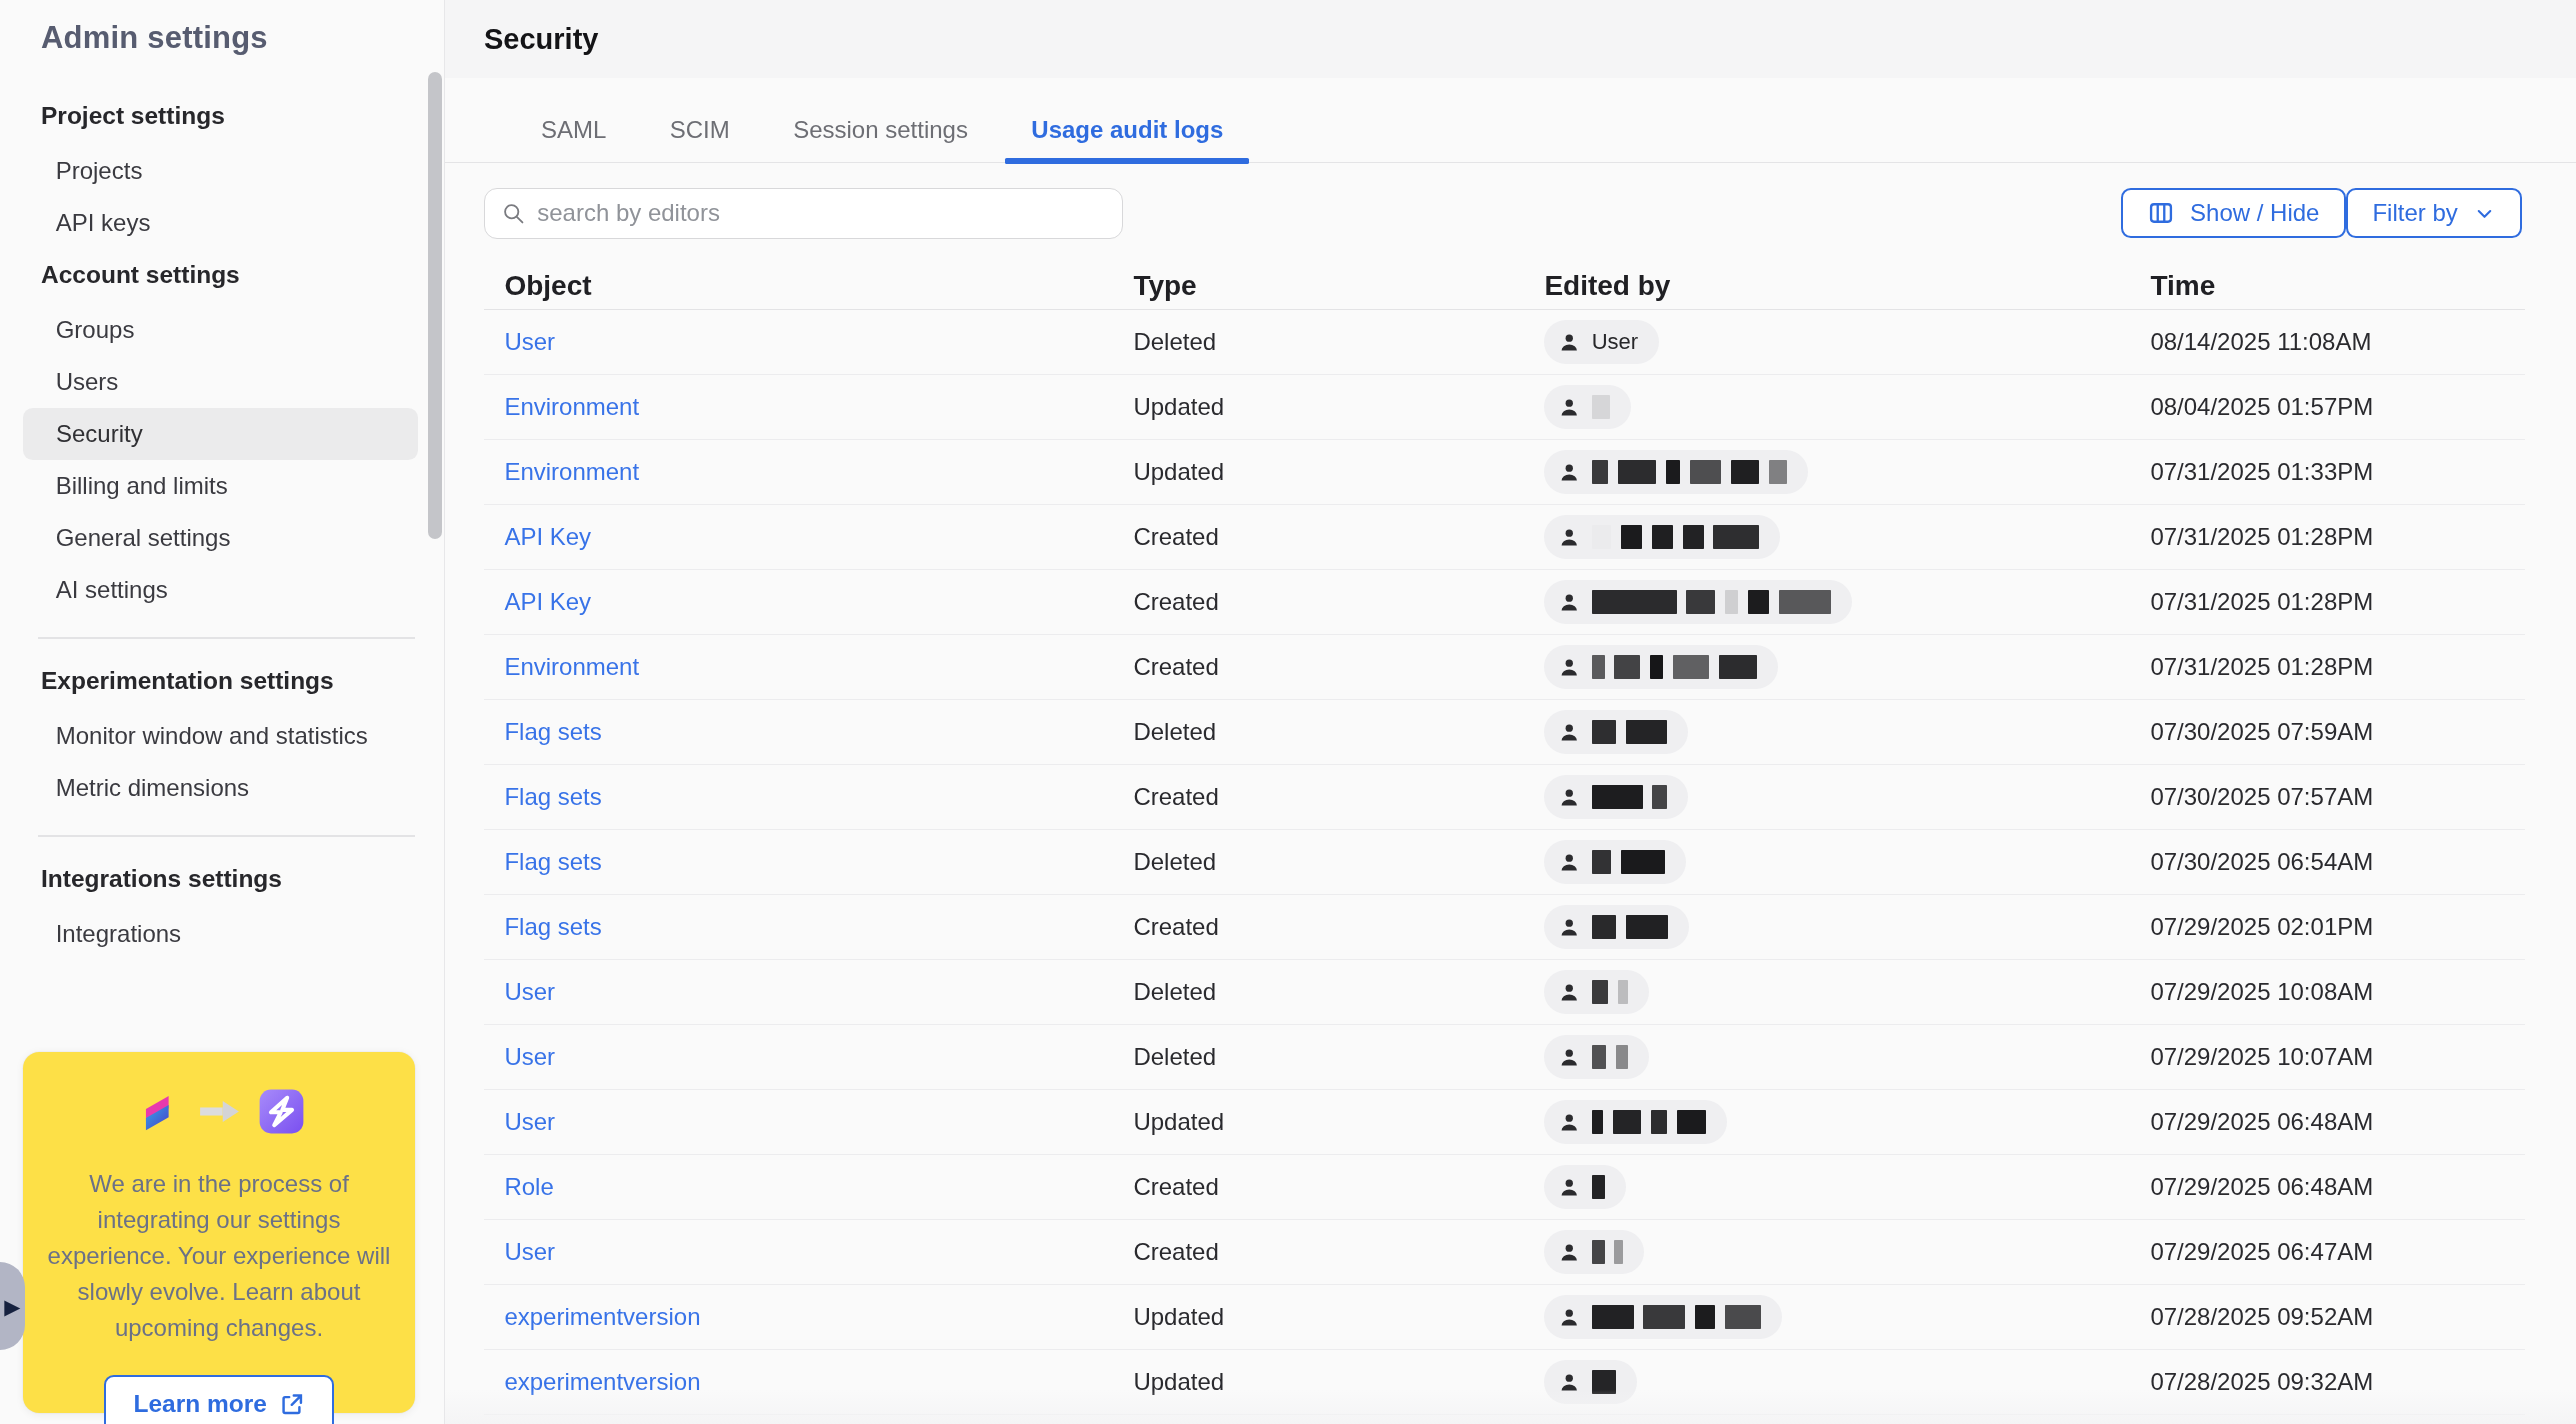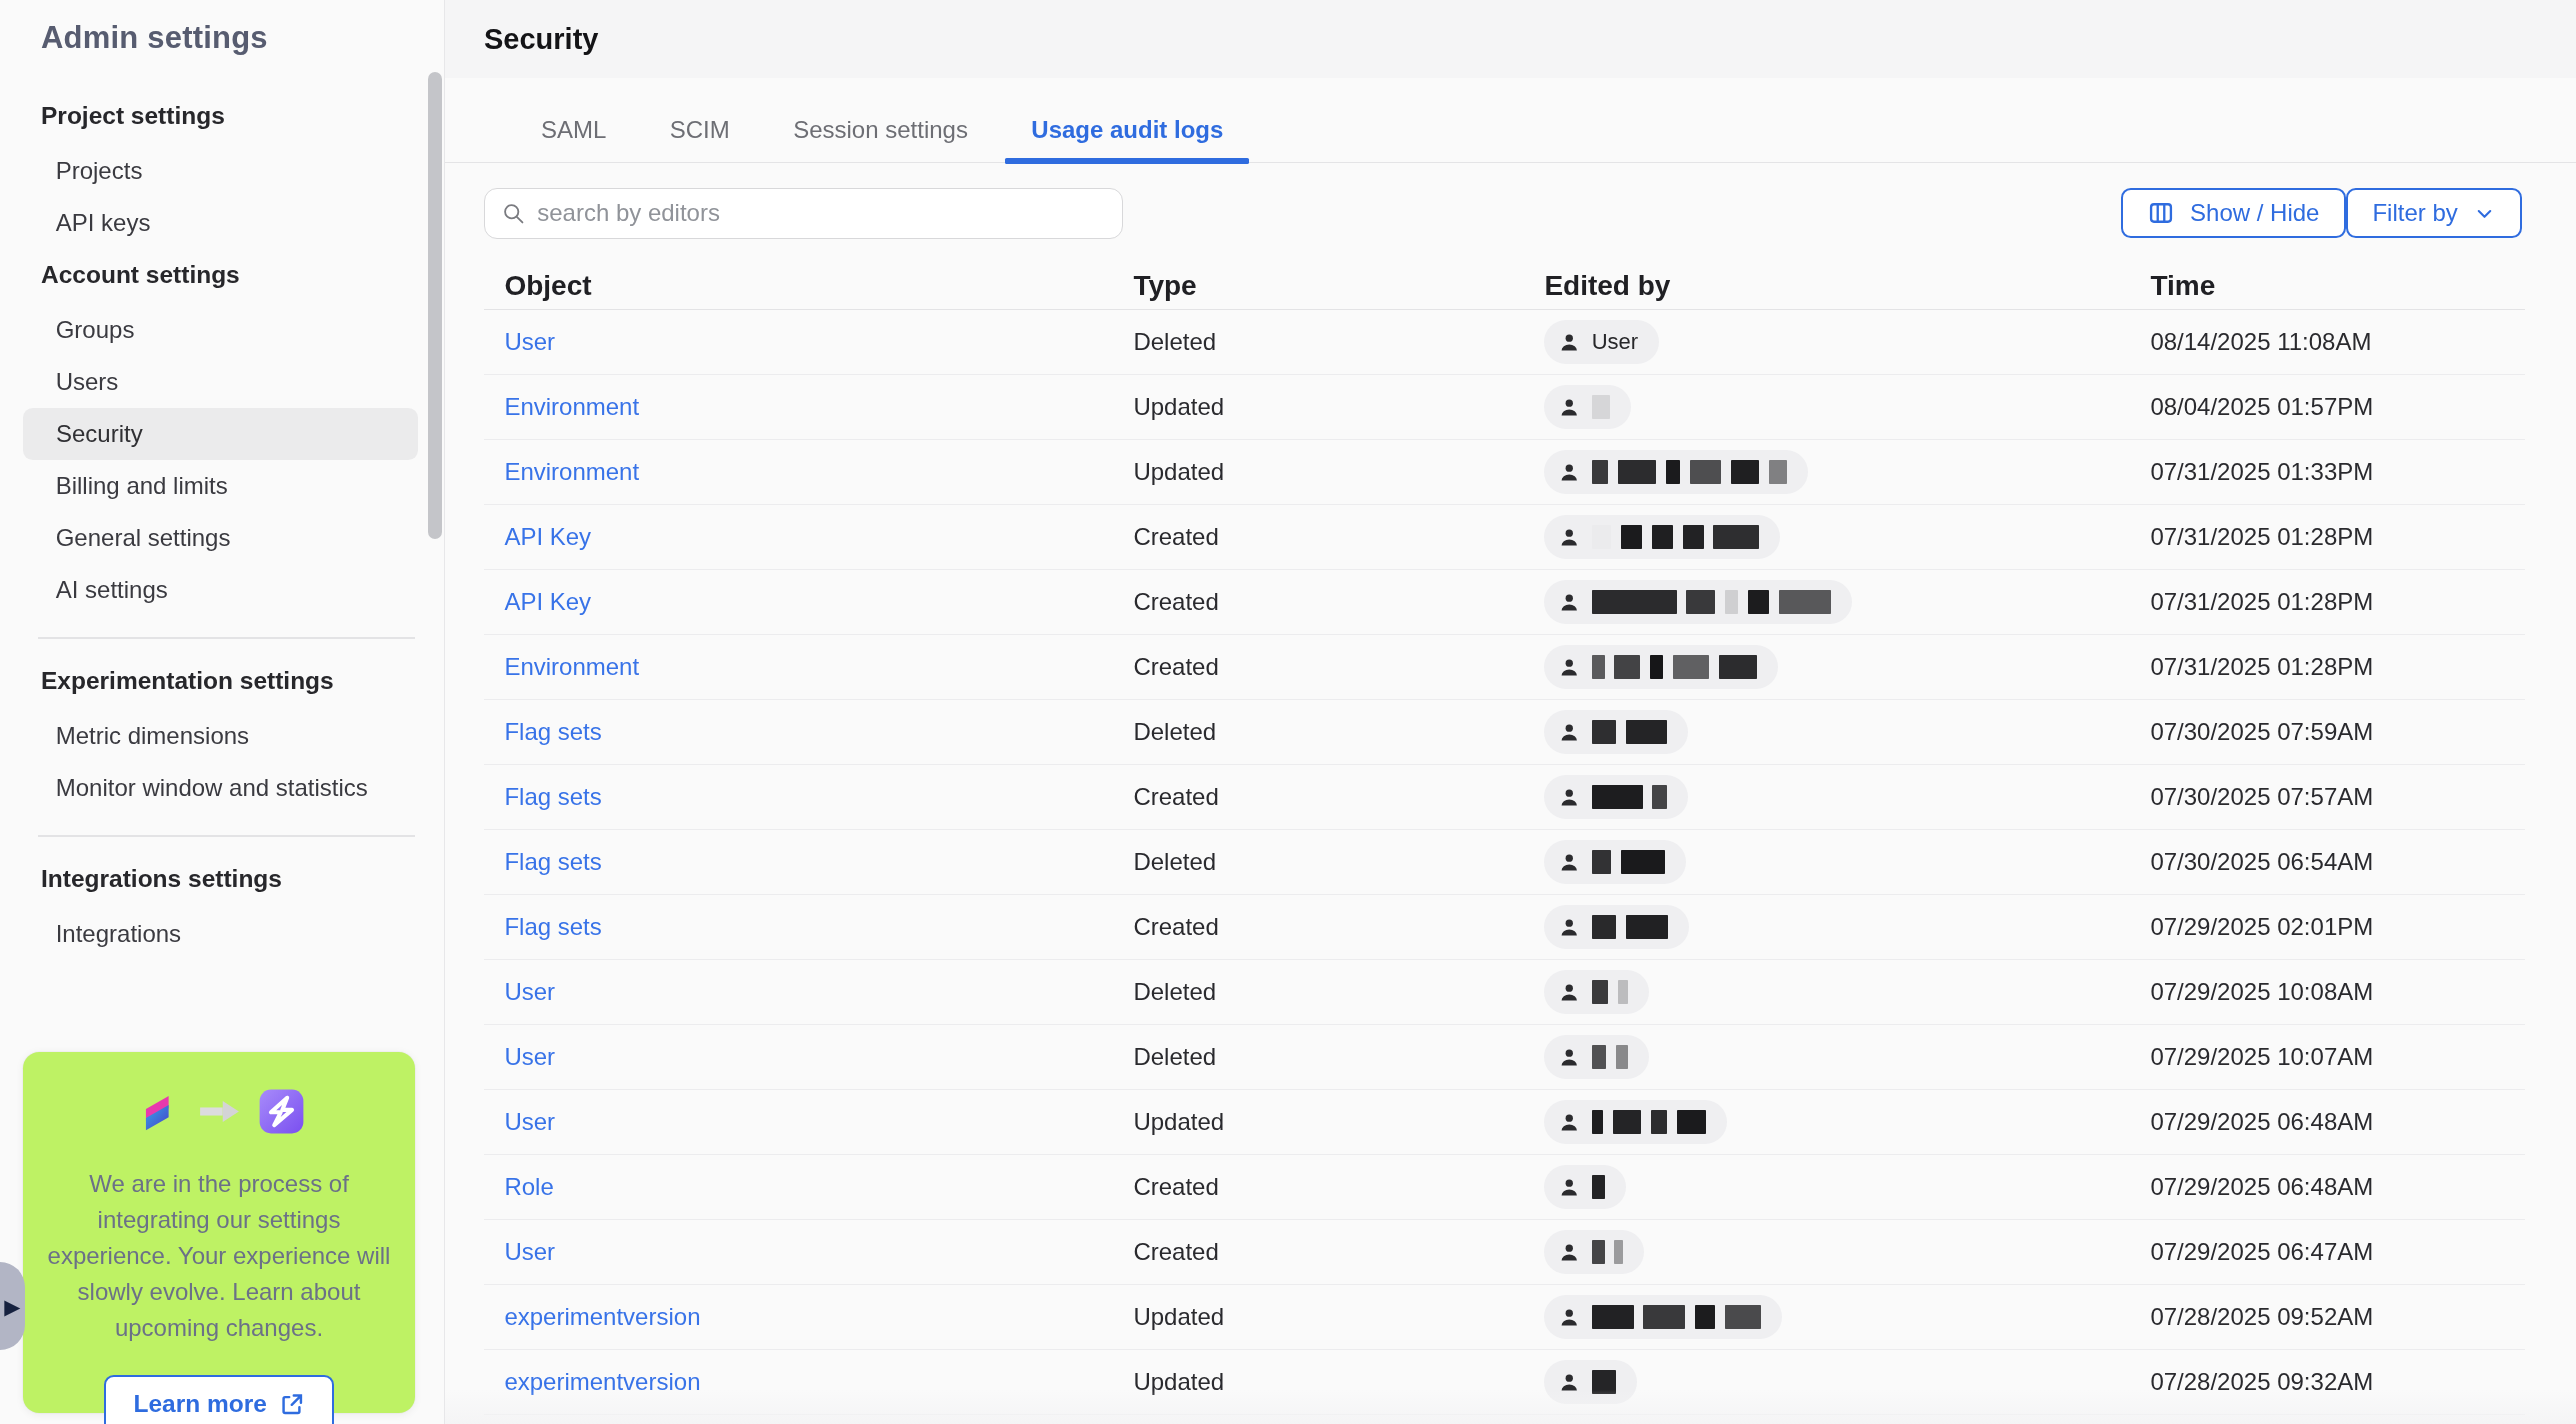--- a/index.html
+++ b/index.html
@@ -44,21 +44,21 @@
     white-space:nowrap;
   }
   .item.selected{
     background:#ebebec; color:#303034;
     margin-left:-18px; padding-left:33px; margin-right:-3.3px;
   }
   .divider{height:1.6px;background:#e3e3e5;margin:21px 0 18px -3.3px;}
   
   .promo{
     position:absolute; left:23px; right:29px; top:1052px; bottom:11.4px;
-    background:#bef264; border-radius:16.3px;
+    background:#fde047; border-radius:16.3px;
     box-shadow:0 1.6px 8.2px rgba(0,0,0,.06), 0 0 0 0.8px rgba(0,0,0,.03);
     padding:36px 23px 0 23px; text-align:center;
   }
   .promo-logos{display:flex;align-items:center;justify-content:center;gap:19.6px;margin-bottom:31px;}
   .promo-text{font-size:24px;line-height:36px;color:#6b7187;}
   .learn-btn{
     margin-top:29px; display:inline-flex; align-items:center; gap:13px;
     border:2.5px solid var(--accent); border-radius:9.8px; background:#fff;
     color:var(--accent); font-size:24.5px; font-weight:bold;
     padding:13px 28px; cursor:pointer; font-family:inherit;
@@ -154,22 +154,22 @@
   <div class="item">Groups</div>
   <div class="item">Users</div>
   <div class="item selected">Security</div>
   <div class="item">Billing and limits</div>
   <div class="item">General settings</div>
   <div class="item">AI settings</div>
 
   <div class="divider"></div>
 
   <div class="sec-h">Experimentation settings</div>
+  <div class="item">Monitor window and statistics</div>
   <div class="item">Metric dimensions</div>
-  <div class="item">Monitor window and statistics</div>
 
   <div class="divider"></div>
 
   <div class="sec-h">Integrations settings</div>
   <div class="item">Integrations</div>
 
   <div class="promo">
     <div class="promo-logos">
       <svg width="47" height="47" viewBox="0 0 58 58">
         <defs>

